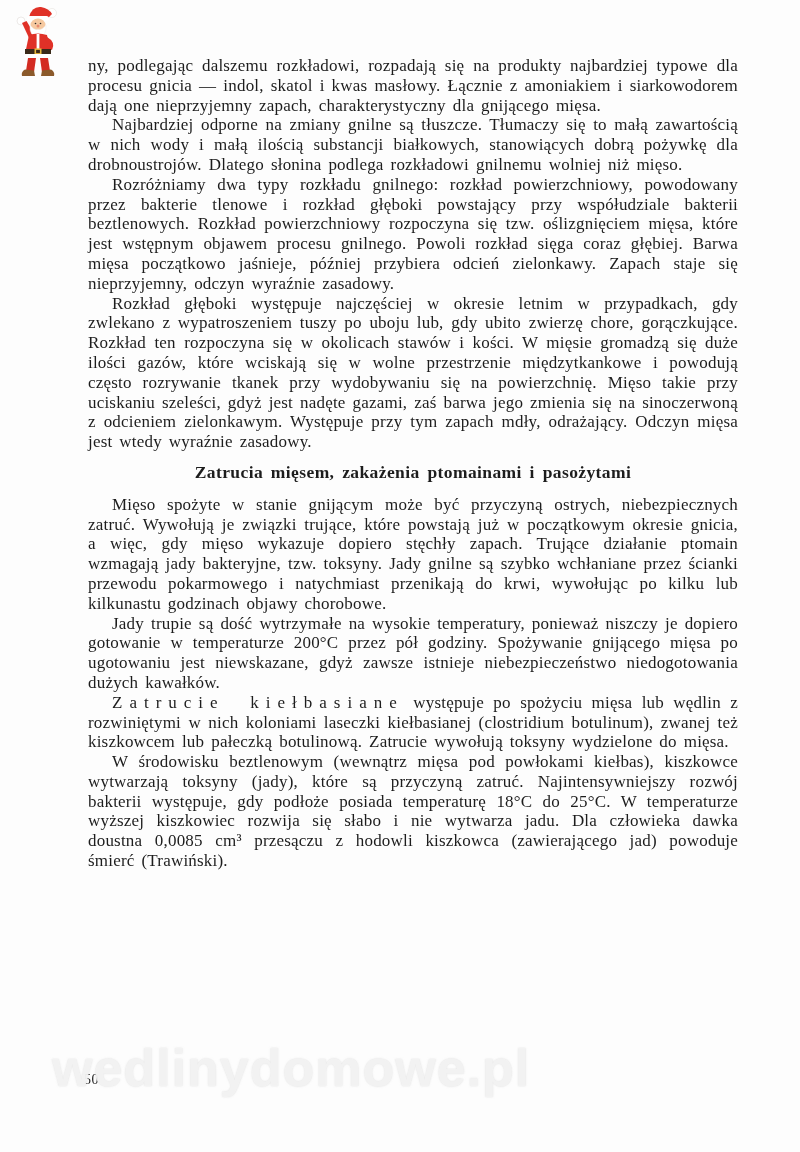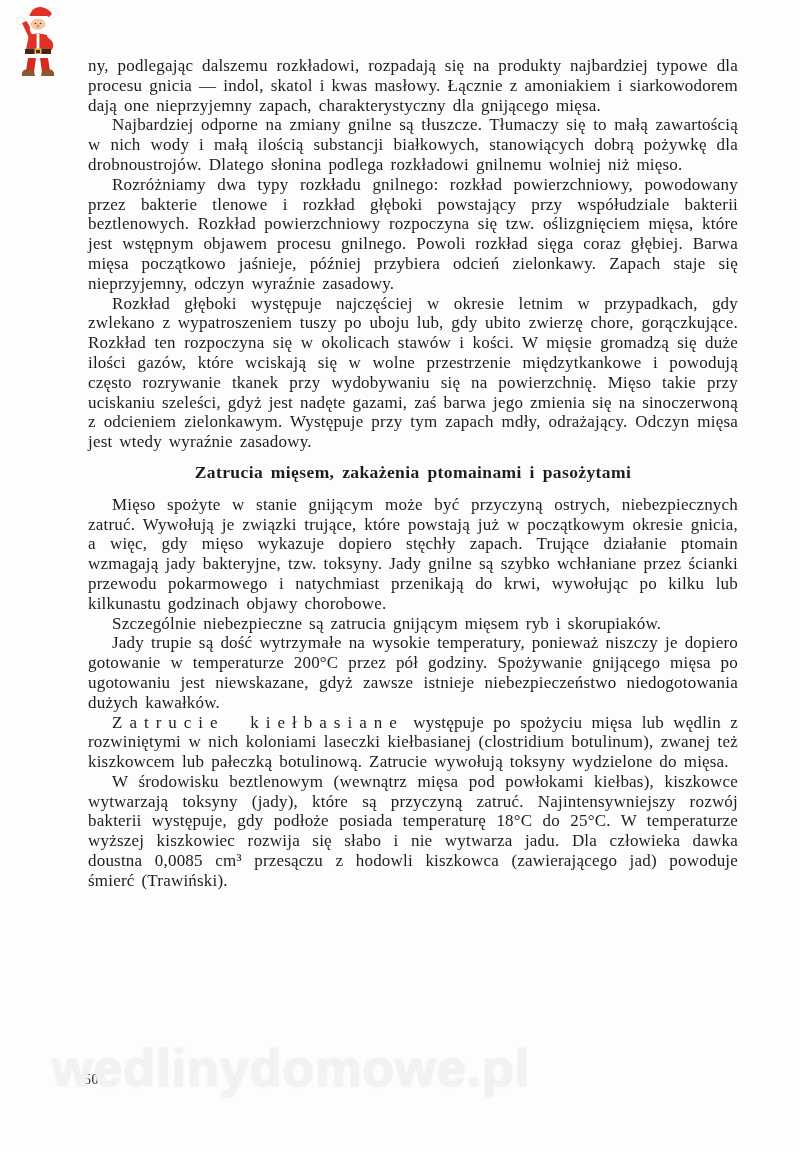--- a/index.html
+++ b/index.html
@@ -117,21 +117,20 @@
 
   <div class="textcol">
     <p class="para noindent">ny, podlegając dalszemu rozkładowi, rozpadają się na produkty najbardziej typowe dla procesu gnicia — indol, skatol i kwas masłowy. Łącznie z amoniakiem i siarkowodorem dają one nieprzyjemny zapach, charakterystyczny dla gnijącego mięsa.</p>
     <p class="para">Najbardziej odporne na zmiany gnilne są tłuszcze. Tłumaczy się to małą zawartością w nich wody i małą ilością substancji białkowych, stanowiących dobrą pożywkę dla drobnoustrojów. Dlatego słonina podlega rozkładowi gnilnemu wolniej niż mięso.</p>
     <p class="para">Rozróżniamy dwa typy rozkładu gnilnego: rozkład powierzchniowy, powodowany przez bakterie tlenowe i rozkład głęboki powstający przy współudziale bakterii beztlenowych. Rozkład powierzchniowy rozpoczyna się tzw. oślizgnięciem mięsa, które jest wstępnym objawem procesu gnilnego. Powoli rozkład sięga coraz głębiej. Barwa mięsa początkowo jaśnieje, później przybiera odcień zielonkawy. Zapach staje się nieprzyjemny, odczyn wyraźnie zasadowy.</p>
     <p class="para">Rozkład głęboki występuje najczęściej w okresie letnim w przypadkach, gdy zwlekano z wypatroszeniem tuszy po uboju lub, gdy ubito zwierzę chore, gorączkujące. Rozkład ten rozpoczyna się w okolicach stawów i kości. W mięsie gromadzą się duże ilości gazów, które wciskają się w wolne przestrzenie międzytkankowe i powodują często rozrywanie tkanek przy wydobywaniu się na powierzchnię. Mięso takie przy uciskaniu szeleści, gdyż jest nadęte gazami, zaś barwa jego zmienia się na sinoczerwoną z odcieniem zielonkawym. Występuje przy tym zapach mdły, odrażający. Odczyn mięsa jest wtedy wyraźnie zasadowy.</p>
 
     <h2 class="heading">Zatrucia mięsem, zakażenia ptomainami i pasożytami</h2>
 
     <p class="para">Mięso spożyte w stanie gnijącym może być przyczyną ostrych, niebezpiecznych zatruć. Wywołują je związki trujące, które powstają już w początkowym okresie gnicia, a więc, gdy mięso wykazuje dopiero stęchły zapach. Trujące działanie ptomain wzmagają jady bakteryjne, tzw. toksyny. Jady gnilne są szybko wchłaniane przez ścianki przewodu pokarmowego i natychmiast przenikają do krwi, wywołując po kilku lub kilkunastu godzinach objawy chorobowe.</p>
-    <p class="para">Szczególnie niebezpieczne są zatrucia gnijącym mięsem ryb i skorupiaków.</p>
     <p class="para">Jady trupie są dość wytrzymałe na wysokie temperatury, ponieważ niszczy je dopiero gotowanie w temperaturze 200°C przez pół godziny. Spożywanie gnijącego mięsa po ugotowaniu jest niewskazane, gdyż zawsze istnieje niebezpieczeństwo niedogotowania dużych kawałków.</p>
     <p class="para">
       <span class="spaced">Zatrucie kiełbasiane</span>
       <span>występuje po spożyciu mięsa lub wędlin z rozwiniętymi w nich koloniami laseczki kiełbasianej (clostridium botulinum), zwanej też kiszkowcem lub pałeczką botulinową. Zatrucie wywołują toksyny wydzielone do mięsa.</span>
     </p>
     <p class="para">W środowisku beztlenowym (wewnątrz mięsa pod powłokami kiełbas), kiszkowce wytwarzają toksyny (jady), które są przyczyną zatruć. Najintensywniejszy rozwój bakterii występuje, gdy podłoże posiada temperaturę 18°C do 25°C. W temperaturze wyższej kiszkowiec rozwija się słabo i nie wytwarza jadu. Dla człowieka dawka doustna 0,0085 cm³ przesączu z hodowli kiszkowca (zawierającego jad) powoduje śmierć (Trawiński).</p>
   </div>
 
   <div class="watermark">wedlinydomowe.pl</div>
 

